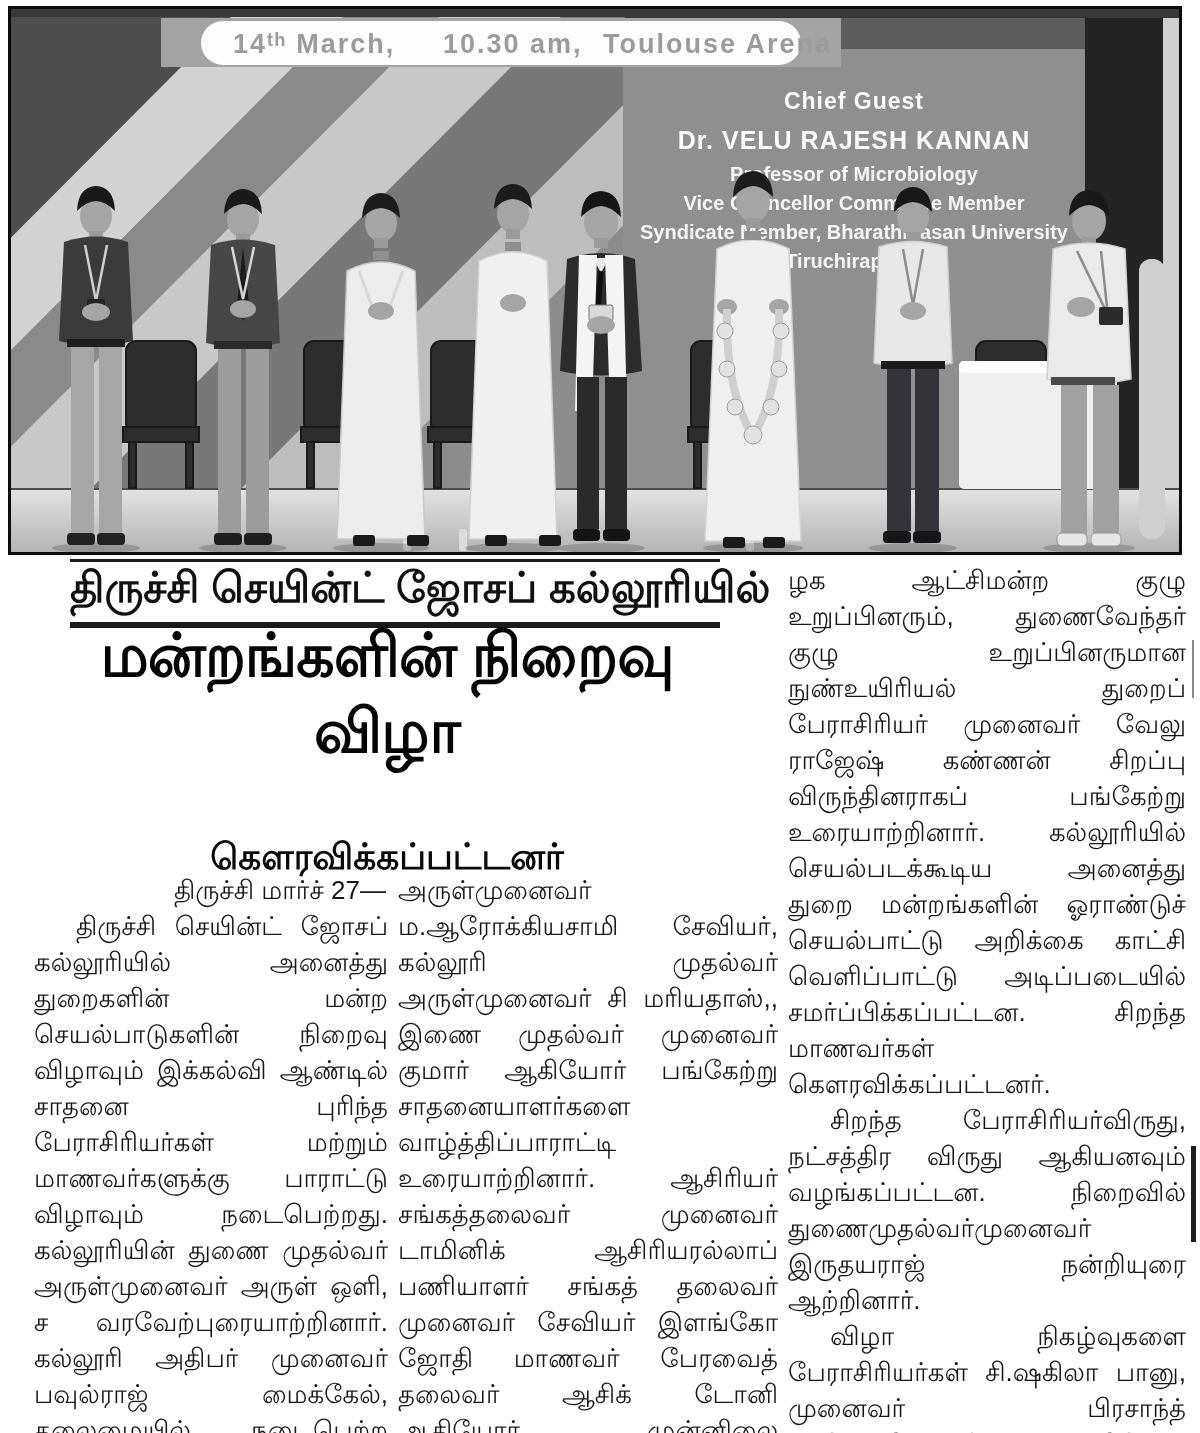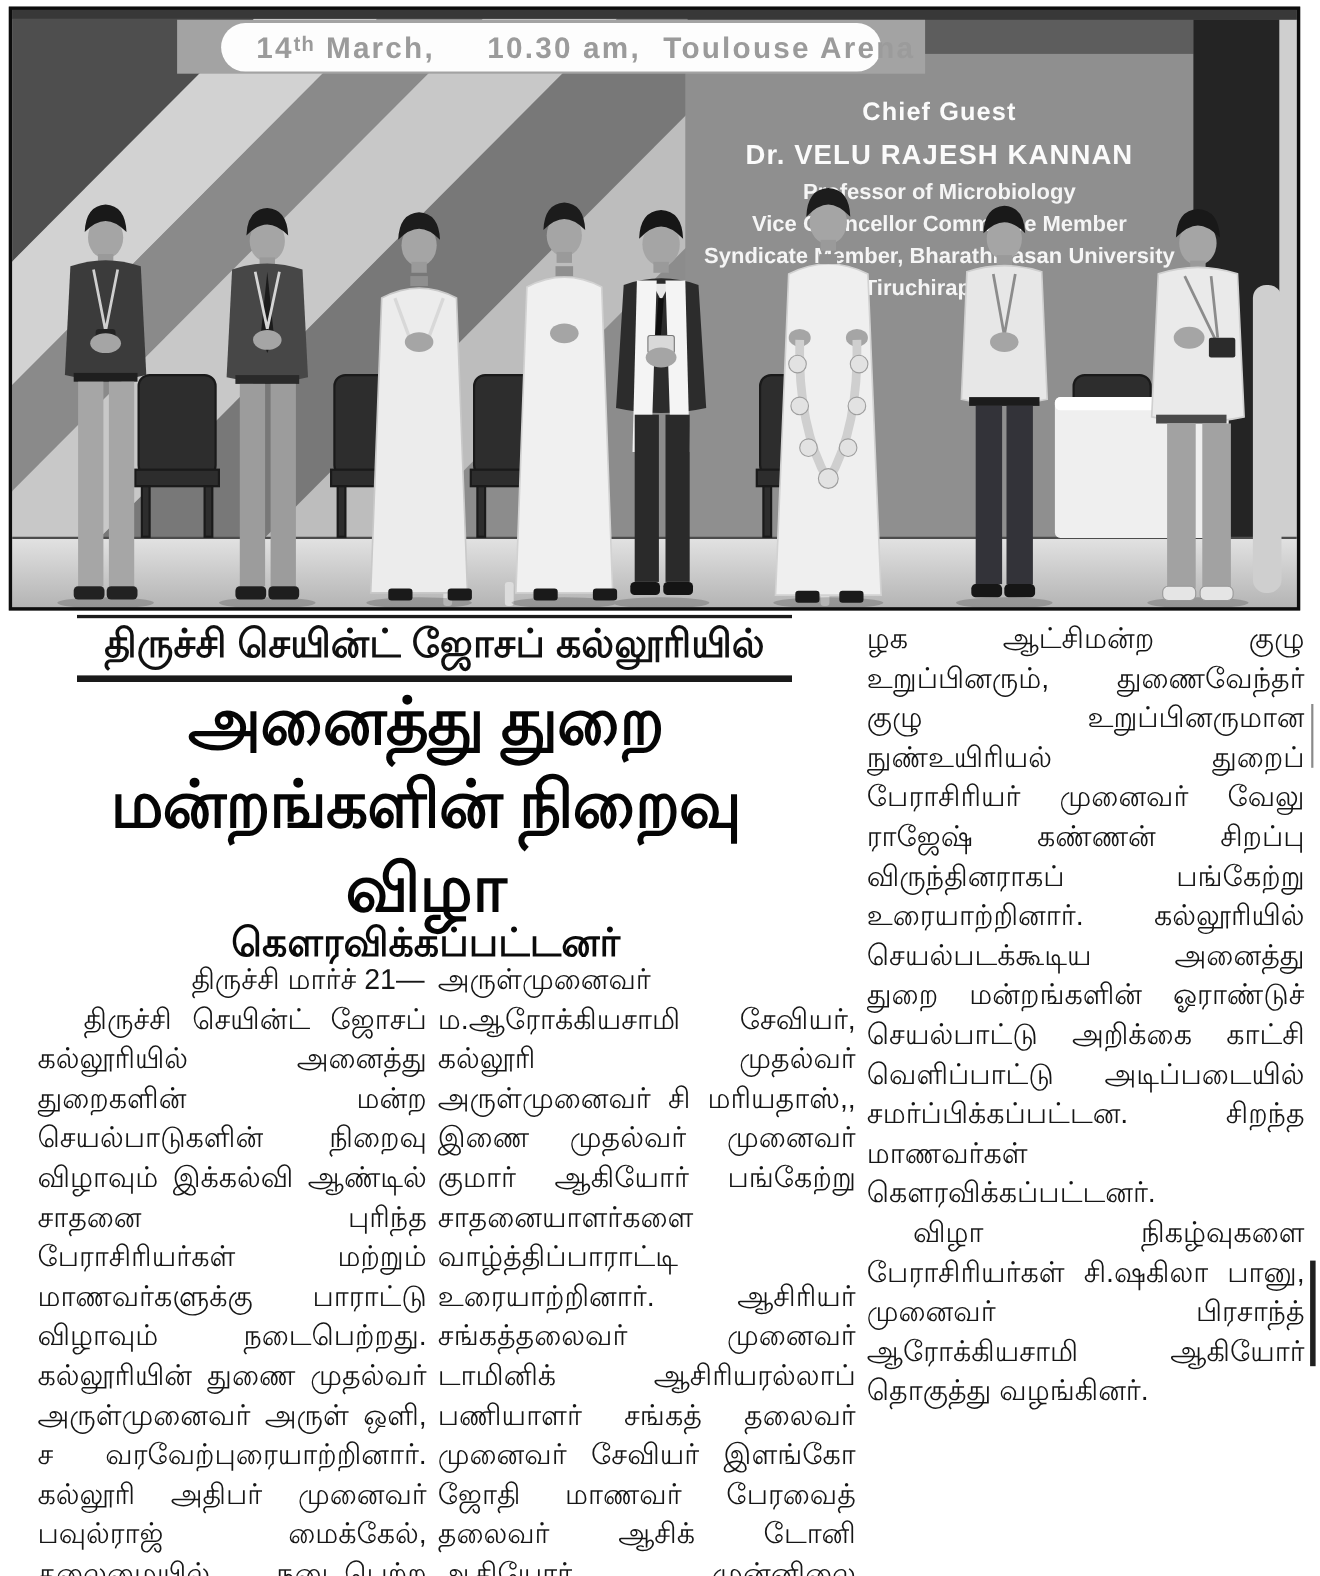--- a/index.html
+++ b/index.html
@@ -13,21 +13,21 @@
     position: absolute; left: 8px; top: 6px; width: 1174px; height: 549px;
     border: 3px solid #0d0d0d; background: #6e6e6e;
   }
   .photo-frame svg { display: block; width: 100%; height: 100%; }
 
   .kicker-box {
     position: absolute; left: 70px; top: 559px; width: 650px;
     border-top: 3px solid #1a1a1a; border-bottom: 6px solid #1a1a1a;
     padding: 2px 0 4px 0;
   }
-  .kicker { font-size: 36px; font-weight: 700; text-align: center; white-space: nowrap; }
+  .kicker { font-size: 42px; font-weight: 700; text-align: center; white-space: nowrap; }
 
   .headline {
     position: absolute; left: 28px; top: 618px; width: 718px;
     text-align: center; font-weight: 800; font-size: 60px; line-height: 76px;
     letter-spacing: -1px; color: #050505;
   }
   .subhead {
     position: absolute; left: 28px; width: 718px; text-align: center;
     font-weight: 700; font-size: 36px; color: #0a0a0a; white-space: nowrap;
   }
@@ -281,37 +281,37 @@
         <rect x="1080" y="524" width="30" height="13" rx="5" fill="#e5e5e5" stroke="#999999"></rect>
       </g>
     </svg>
   </div>
 
   <div class="kicker-box">
     <div class="kicker">திருச்சி செயின்ட் ஜோசப் கல்லூரியில்</div>
   </div>
 
   <div class="headline">
-    <div>அனைத்து துறை</div>
     <div>மன்றங்களின் நிறைவு விழா</div>
   </div>
 
   <div class="subhead" id="subhead2">கௌரவிக்கப்பட்டனர்</div>
 
   <div class="col" id="col1">
-    <p class="dateline">திருச்சி மார்ச் 21—</p>
+    <p class="dateline">திருச்சி மார்ச் 27—</p>
     <p class="indent">திருச்சி செயின்ட் ஜோசப் கல்லூரியில் அனைத்து துறைகளின் மன்ற செயல்பாடுகளின் நிறைவு விழாவும் இக்கல்வி ஆண்டில் சாதனை புரிந்த பேராசிரியர்கள் மற்றும் மாணவர்களுக்கு பாராட்டு விழாவும் நடைபெற்றது. கல்லூரியின் துணை முதல்வர் அருள்முனைவர் அருள் ஒளி, ச வரவேற்புரையாற்றினார். கல்லூரி அதிபர் முனைவர் பவுல்ராஜ் மைக்கேல், தலைமையில் நடைபெற்ற இவ்விழாவில் கல்லூரிச் செயலர்</p>
   </div>
 
   <div class="col" id="col2">
     <p>அருள்முனைவர் ம.ஆரோக்கியசாமி சேவியர், கல்லூரி முதல்வர் அருள்முனைவர் சி மரியதாஸ்,, இணை முதல்வர் முனைவர் குமார் ஆகியோர் பங்கேற்று சாதனையாளர்களை வாழ்த்திப்பாராட்டி உரையாற்றினார். ஆசிரியர் சங்கத்தலைவர் முனைவர் டாமினிக் ஆசிரியரல்லாப் பணியாளர் சங்கத் தலைவர் முனைவர் சேவியர் இளங்கோ ஜோதி மாணவர் பேரவைத் தலைவர் ஆசிக் டோனி ஆகியோர் முன்னிலை வகித்தனர்.</p>
 
   </div>
 
   <div class="col" id="col3">
     <p>ழக ஆட்சிமன்ற குழு உறுப்பினரும், துணைவேந்தர் குழு உறுப்பினருமான நுண்உயிரியல் துறைப் பேராசிரியர் முனைவர் வேலு ராஜேஷ் கண்ணன் சிறப்பு விருந்தினராகப் பங்கேற்று உரையாற்றினார். கல்லூரியில் செயல்படக்கூடிய அனைத்து துறை மன்றங்களின் ஓராண்டுச் செயல்பாட்டு அறிக்கை காட்சி வெளிப்பாட்டு அடிப்படையில் சமர்ப்பிக்கப்பட்டன. சிறந்த மாணவர்கள் கௌரவிக்கப்பட்டனர்.</p>
+    <p class="indent">சிறந்த பேராசிரியர்விருது, நட்சத்திர விருது ஆகியனவும் வழங்கப்பட்டன. நிறைவில் துணைமுதல்வர்முனைவர் இருதயராஜ் நன்றியுரை ஆற்றினார்.</p>
     <p class="indent">விழா நிகழ்வுகளை பேராசிரியர்கள் சி.ஷகிலா பானு, முனைவர் பிரசாந்த் ஆரோக்கியசாமி ஆகியோர் தொகுத்து வழங்கினர்.</p>
   </div>
 
   <div class="edge-rule" id="edge-rule-a"></div>
   <div class="edge-rule" id="edge-rule-b"></div>
 
 </div>
 
 </body></html>

